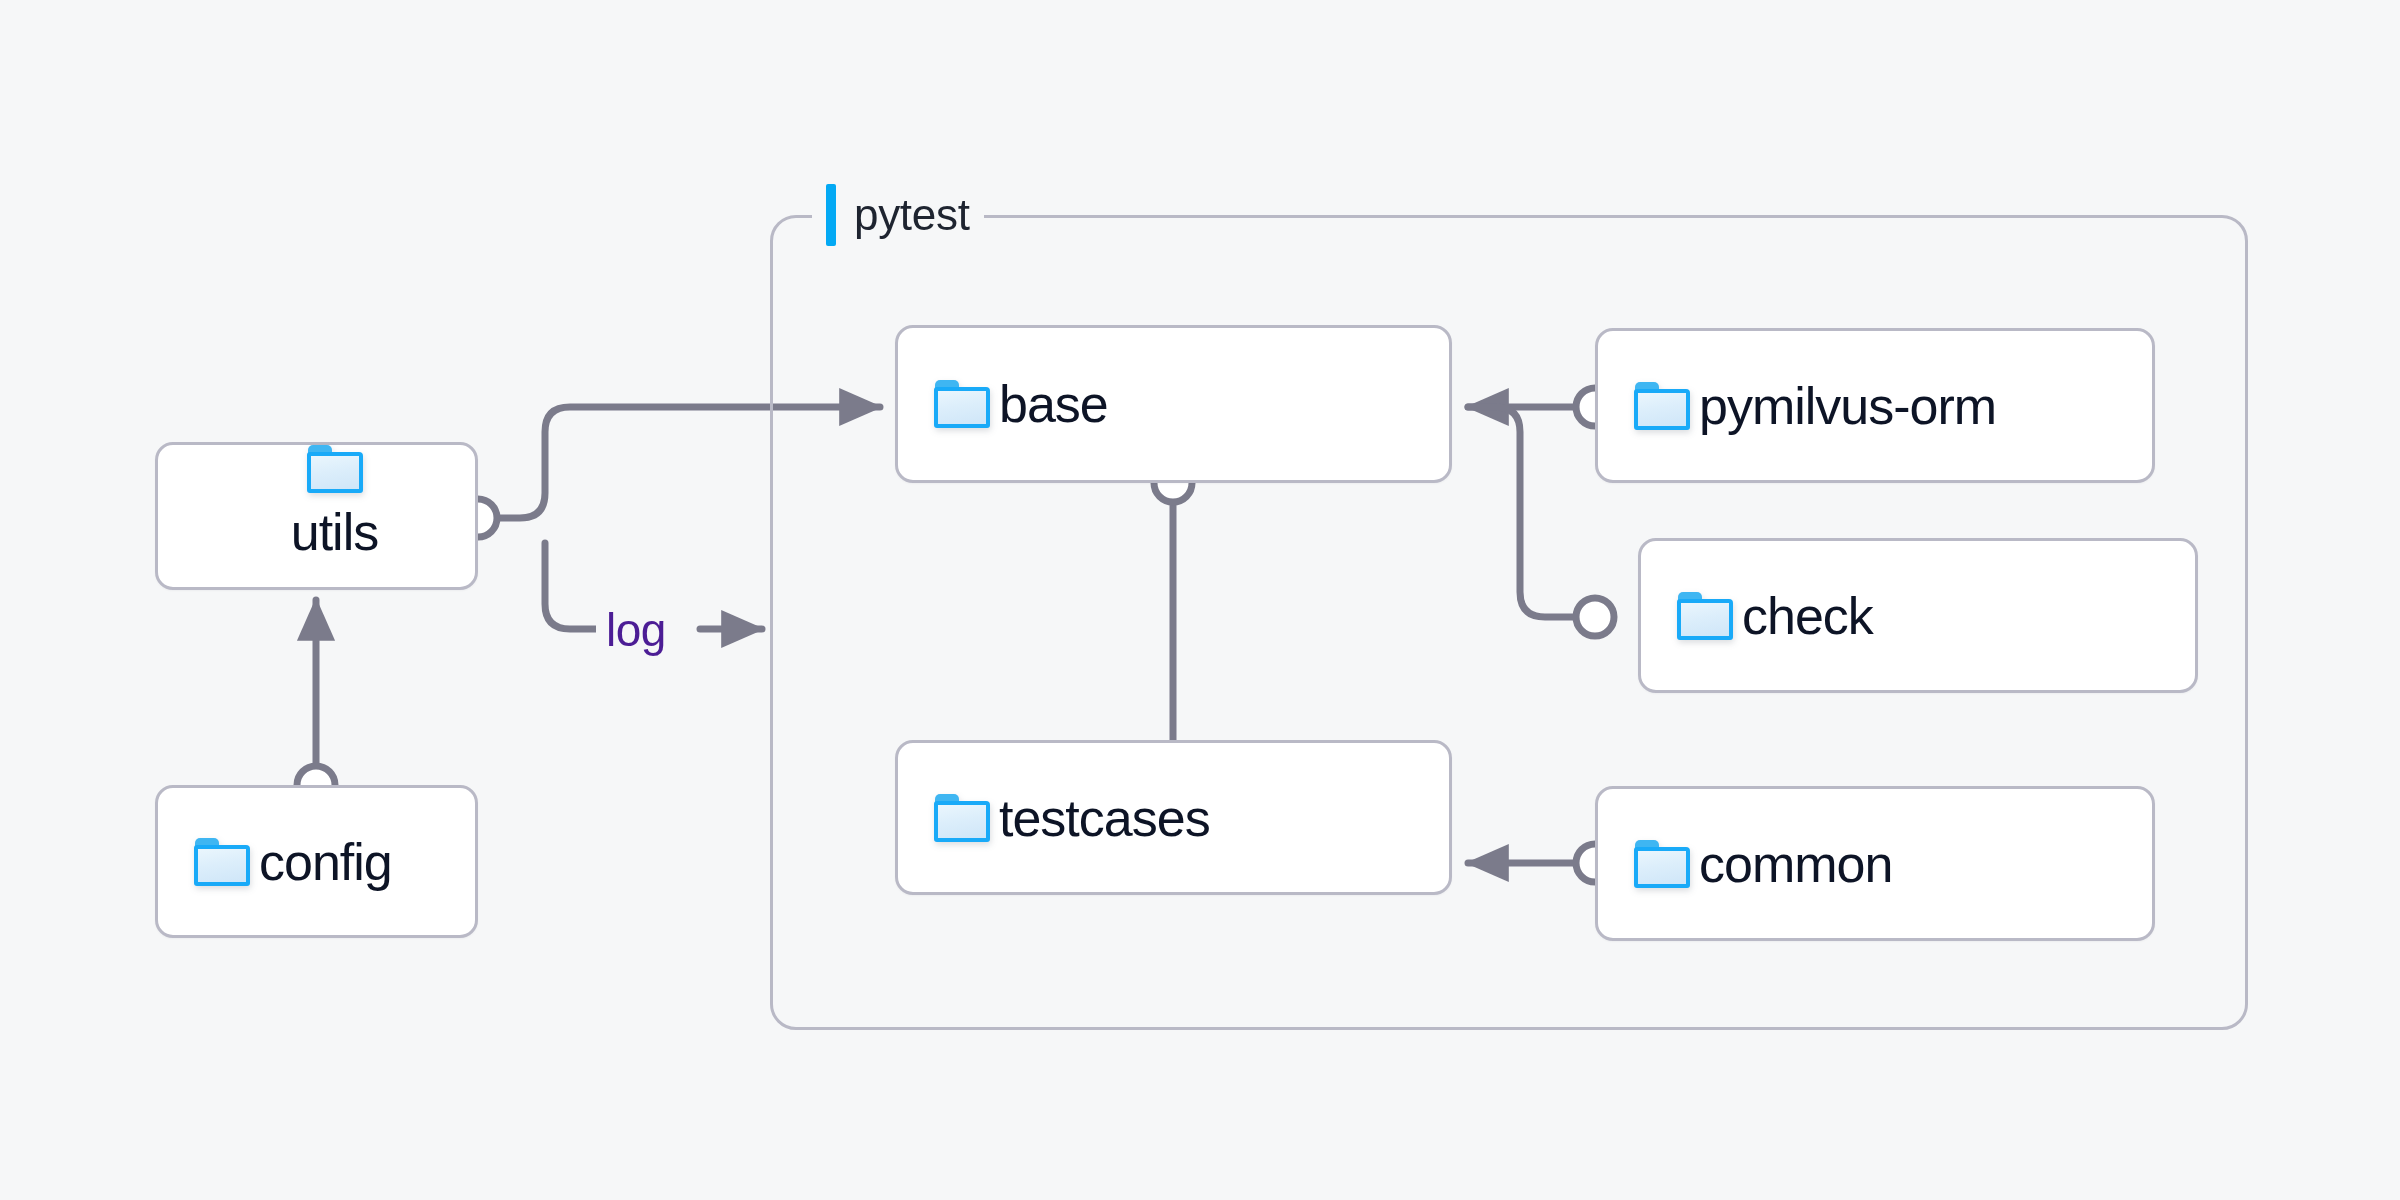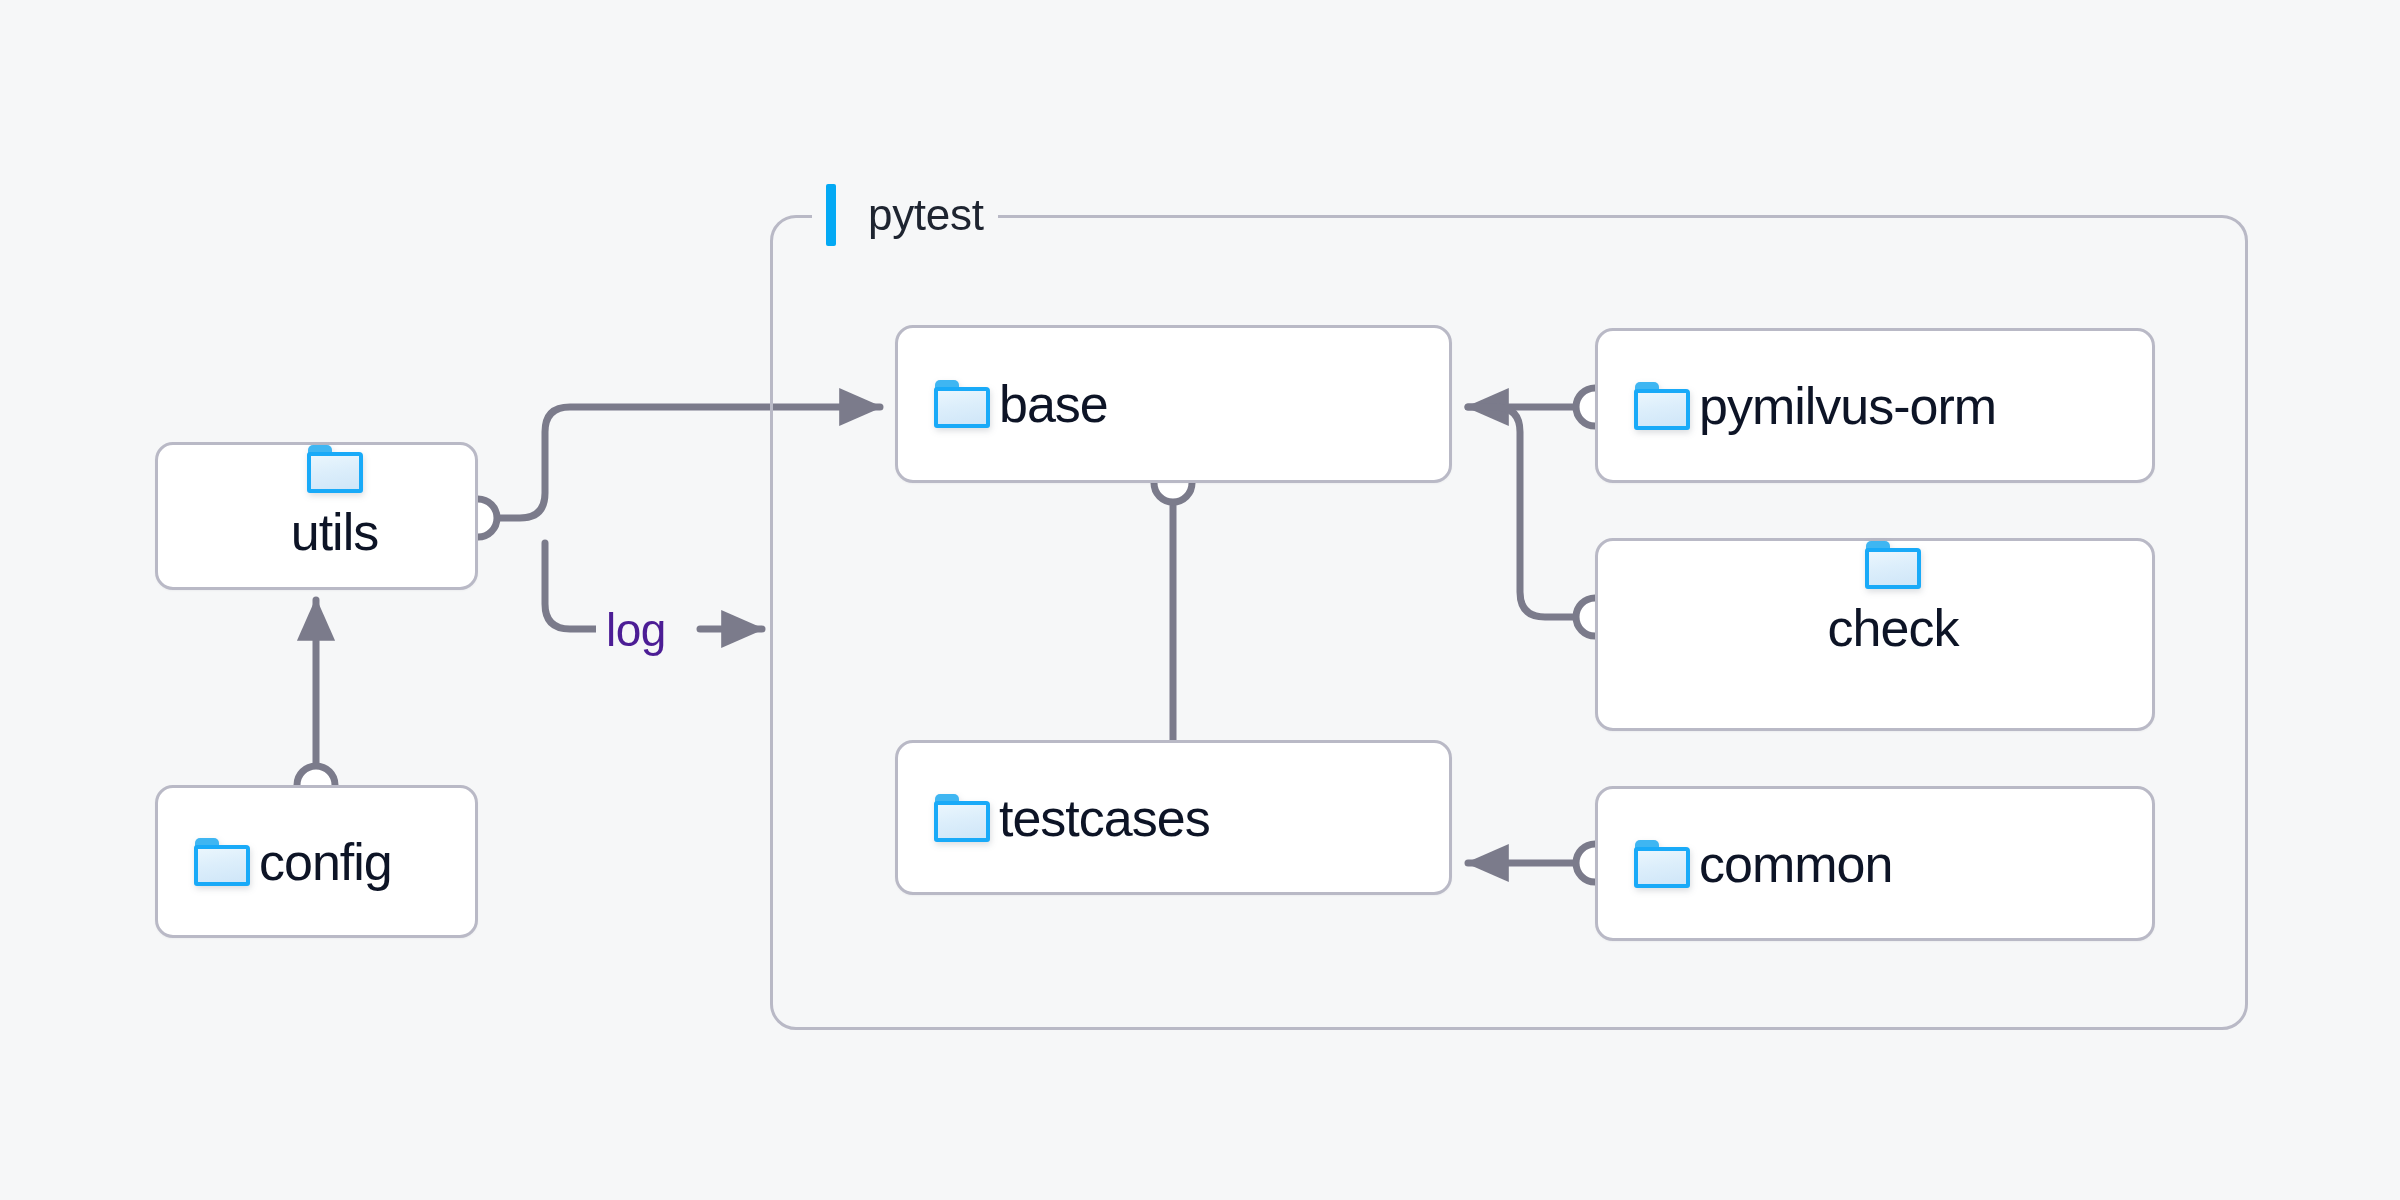--- a/index.html
+++ b/index.html
@@ -26,21 +26,21 @@
   .group-box {
     position: absolute;
     border: 3px solid #b9b9c6;
     border-radius: 26px;
     background: transparent;
   }
   .group-label {
     position: absolute;
     display: flex;
     align-items: flex-end;
-    gap: 32px;
+    gap: 18px;
     background: #f6f7f8;
     padding: 0 14px;
     height: 62px;
     line-height: 62px;
   }
   .group-label .accent-bar {
     display: block;
     width: 10px;
     height: 62px;
     border-radius: 2px;
@@ -196,21 +196,21 @@
   </div>
 
   <div class="node" style="left:1595px; top:328px; width:560px; height:155px;text-align:center;">
     <span class="folder-icon">
       <span class="tab"></span>
         <span class="body"></span>
     </span>
     <span class="node-label">pymilvus-orm</span>
   </div>
 
-  <div class="node" style="left:1595px; top:538px; width:560px; height:193px;flex-direction:column;">
+  <div class="node" style="left:1638px; top:538px; width:560px; height:155px;">
     <span class="folder-icon">
       <span class="tab"></span>
         <span class="body"></span>
     </span>
     <span class="node-label">check</span>
   </div>
 
   <div class="node" style="left:1595px; top:786px; width:560px; height:155px;">
     <span class="folder-icon">
       <span class="tab"></span>

